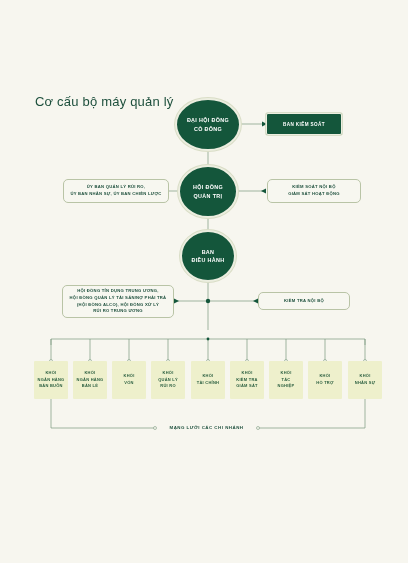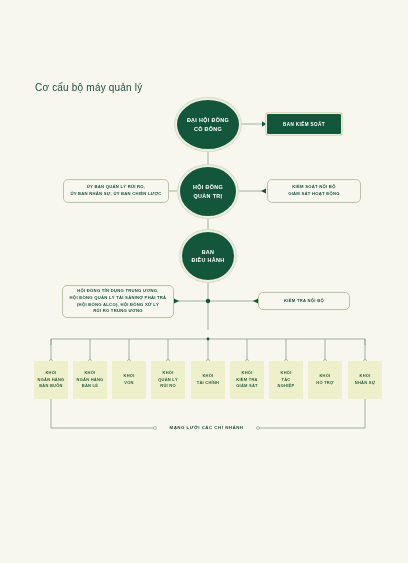--- a/index.html
+++ b/index.html
@@ -14,22 +14,22 @@
     overflow: hidden;
     position: relative;
   }
   #chart-root {
     position: absolute;
     inset: 0;
   }
   .page-title {
     position: absolute;
     left: 35px;
-    top: 82px;
-    font-size: 10px;
+    top: 94px;
+    font-size: 13px;
     color: #1d4f3c;
     letter-spacing: 0.2px;
     white-space: nowrap;
   }
 
   
   #links {
     position: absolute;
     left: 0;
     top: 0;

